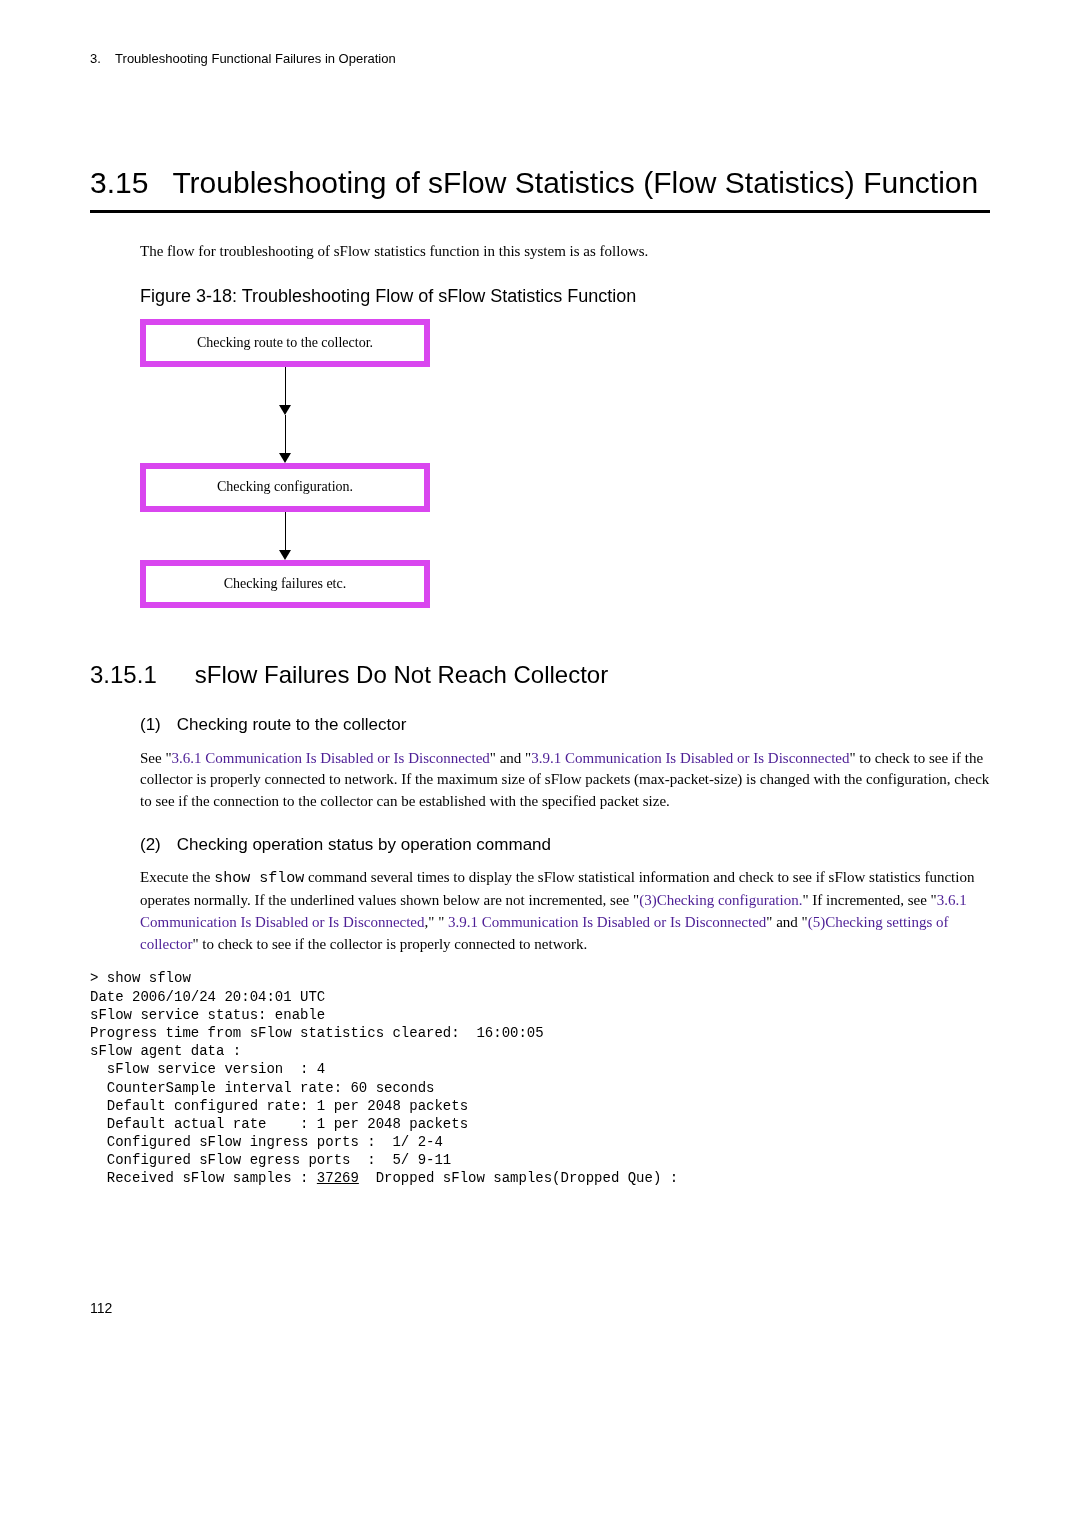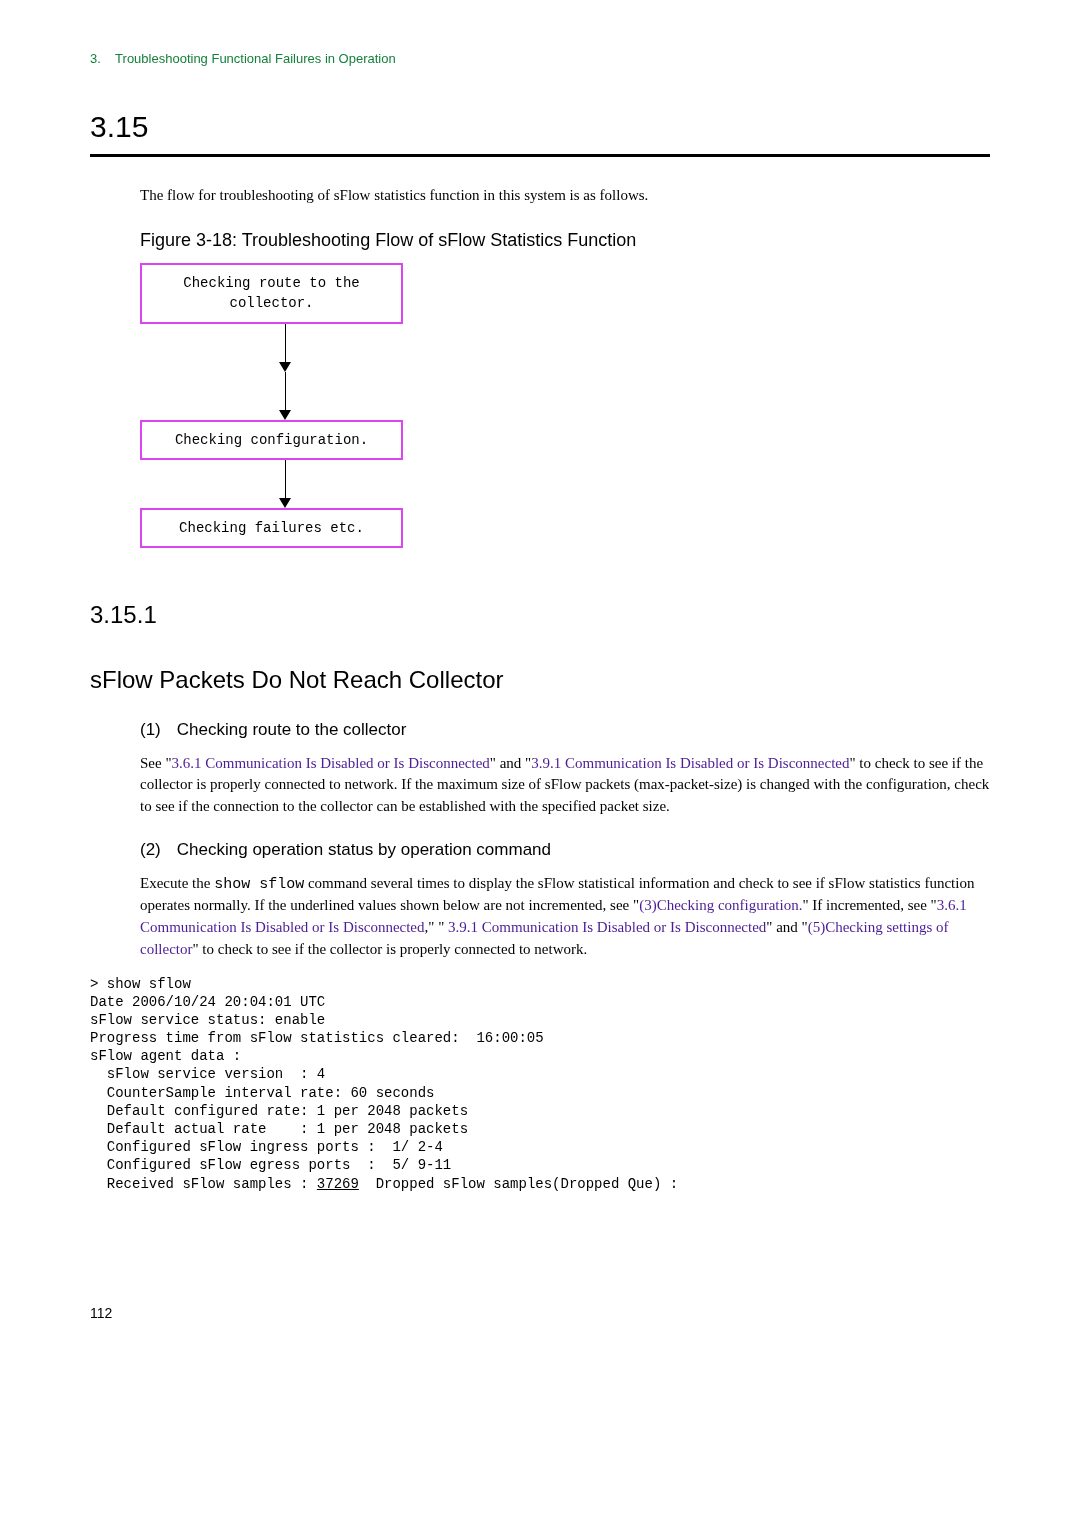--- a/index.html
+++ b/index.html
@@ -9,22 +9,22 @@
     margin: 0 auto;
     padding: 50px 90px 50px 90px;
     color: #000;
     background: #fff;
     font-size: 15px;
     line-height: 1.45;
   }
   .header-line {
     font-family: Arial, Helvetica, sans-serif;
     font-size: 13px;
-    color: #15803d;
-    margin-bottom: 36px;
+    color: #000000;
+    margin-bottom: 92px;
   }
   .section-title {
     font-family: Arial, Helvetica, sans-serif;
     font-size: 30px;
     font-weight: 400;
     display: flex;
     align-items: flex-start;
     gap: 24px;
     padding-bottom: 6px;
     border-bottom: 3px solid #000;
@@ -45,26 +45,26 @@
   }
   .fig-caption {
     font-family: Arial, Helvetica, sans-serif;
     font-size: 18px;
     margin-bottom: 10px;
   }
   .flow-diagram {
     margin-bottom: 50px;
   }
   .flow-box {
-    border: 2px solid #d946ef;
-    font-family: Liberation Mono, monospace;
+    border: 6px solid #d946ef;
+    font-family: Liberation Serif, serif;
     font-size: 14px;
     text-align: center;
     padding: 8px 10px;
-    width: 263px;
+    width: 290px;
     background: #fff;
   }
   .flow-arrow {
     width: 290px;
     height: 48px;
     position: relative;
   }
   .flow-arrow-line {
     position: absolute;
     left: 50%;
@@ -82,23 +82,22 @@
     height: 0;
     border-left: 6px solid transparent;
     border-right: 6px solid transparent;
     border-top: 10px solid #000;
   }
   .subsection-title {
     font-family: Arial, Helvetica, sans-serif;
     font-size: 24px;
     font-weight: 400;
     display: flex;
-    gap: 30px;
+    gap: 38px;
     margin-bottom: 20px;
-    flex-direction: column;
   }
   .subsub-title {
     font-family: Arial, Helvetica, sans-serif;
     font-size: 17px;
     font-weight: 400;
     display: flex;
     gap: 16px;
     margin-bottom: 10px;
     margin-top: 20px;
   }
@@ -129,20 +128,21 @@
 <body>
 
 <div class="header-line">
   <span>3.</span>
   <span>&nbsp;&nbsp;</span>
   <span>Troubleshooting Functional Failures in Operation</span>
 </div>
 
 <div class="section-title">
   <div class="section-number">3.15</div>
+  <div class="section-text">Troubleshooting of sFlow Statistics (Flow Statistics) Function</div>
 </div>
 
 <div class="body-indent">
   <p class="intro-para">The flow for troubleshooting of sFlow statistics function in this system is as follows.</p>
 
   <div class="fig-caption">Figure 3-18: Troubleshooting Flow of sFlow Statistics Function</div>
 
   <div class="flow-diagram">
     <div class="flow-box">Checking route to the collector.</div>
     <div class="flow-arrow">
@@ -157,21 +157,21 @@
     <div class="flow-arrow">
       <div class="flow-arrow-line"></div>
         <div class="flow-arrow-head"></div>
     </div>
     <div class="flow-box">Checking failures etc.</div>
   </div>
 </div>
 
 <div class="subsection-title">
   <div>3.15.1</div>
-  <div>sFlow Packets Do Not Reach Collector</div>
+  <div>sFlow Failures Do Not Reach Collector</div>
 </div>
 
 <div class="body-indent">
 
   <div class="subsub-title">
     <div>(1)</div>
     <div>Checking route to the collector</div>
   </div>
 
   <p class="para">

